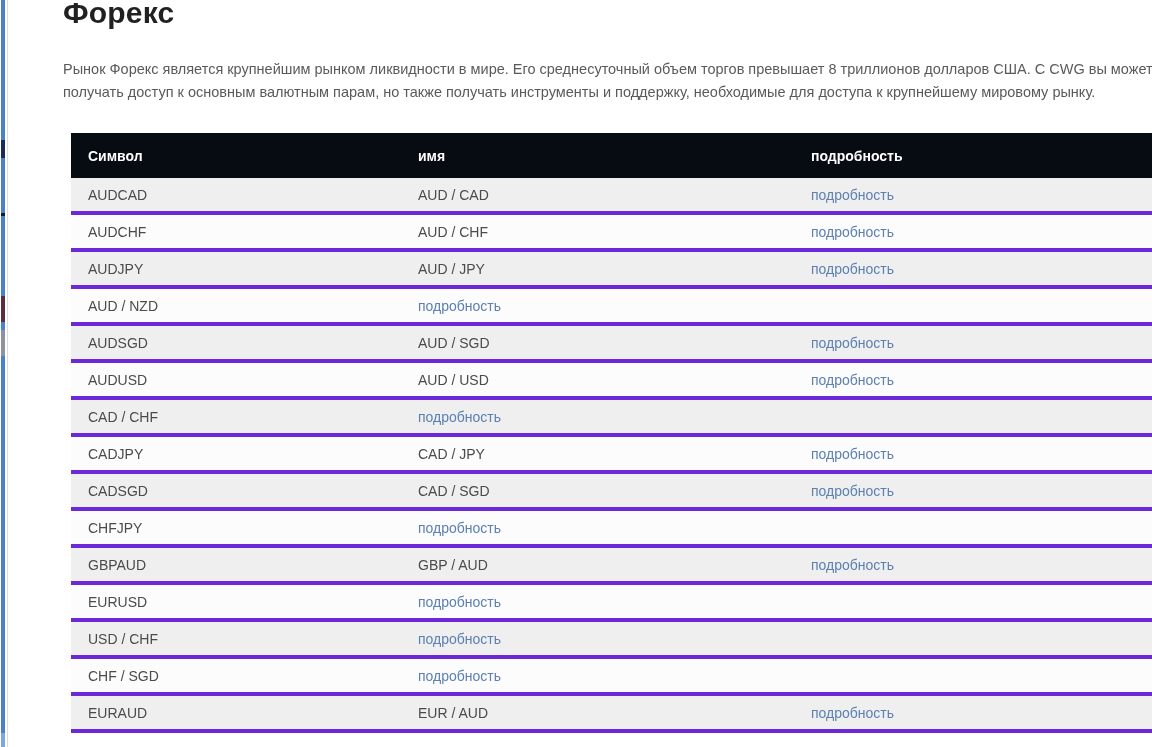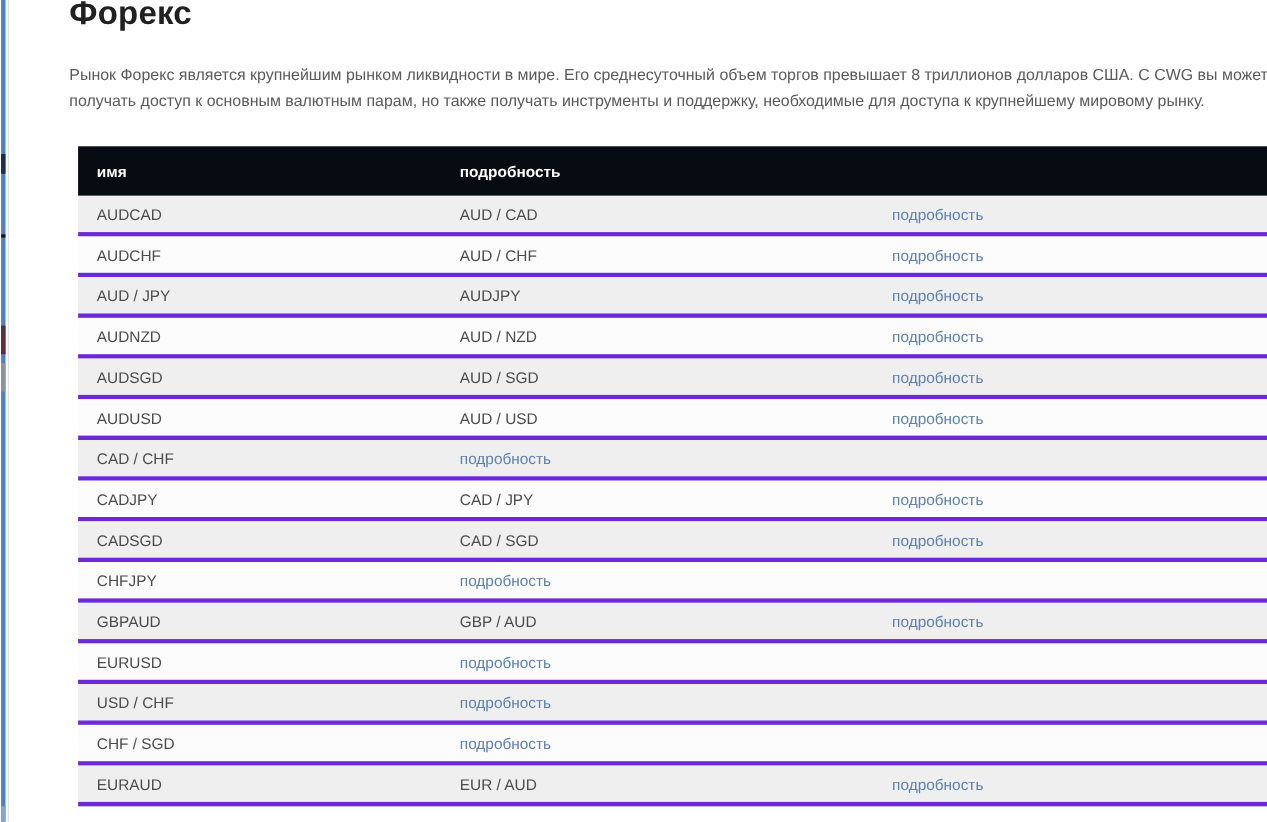--- a/index.html
+++ b/index.html
@@ -114,20 +114,21 @@
 <main>
   <h1 class="title">Форекс</h1>
 
   <p class="intro">
     <span class="line">Рынок Форекс является крупнейшим рынком ликвидности в мире. Его среднесуточный объем торгов превышает 8 триллионов долларов США. С CWG вы можете не</span>
     <span class="line">получать доступ к основным валютным парам, но также получать инструменты и поддержку, необходимые для доступа к крупнейшему мировому рынку.</span>
   </p>
 
   <div class="table">
     <div class="thead">
+      <div class="th">Символ</div>
       <div class="th">имя</div>
       <div class="th">подробность</div>
     </div>
     <div class="tbody">
   <div class="row">
     <div class="td">AUDCAD</div>
     <div class="td">AUD / CAD</div>
     <div class="td">
       <a class="detail-link" href="#">подробность</a>
     </div>
@@ -135,29 +136,28 @@
 
   <div class="row">
     <div class="td">AUDCHF</div>
     <div class="td">AUD / CHF</div>
     <div class="td">
       <a class="detail-link" href="#">подробность</a>
     </div>
   </div>
 
   <div class="row">
+    <div class="td">AUDJPY</div>
     <div class="td">AUD / JPY</div>
-    <div class="td">AUDJPY</div>
-    <div class="td">
-      <a class="detail-link" href="#">подробность</a>
-    </div>
-  </div>
-
-  <div class="row">
-    <div class="td">AUDNZD</div>
+    <div class="td">
+      <a class="detail-link" href="#">подробность</a>
+    </div>
+  </div>
+
+  <div class="row">
     <div class="td">AUD / NZD</div>
     <div class="td">
       <a class="detail-link" href="#">подробность</a>
     </div>
   </div>
 
   <div class="row">
     <div class="td">AUDSGD</div>
     <div class="td">AUD / SGD</div>
     <div class="td">

